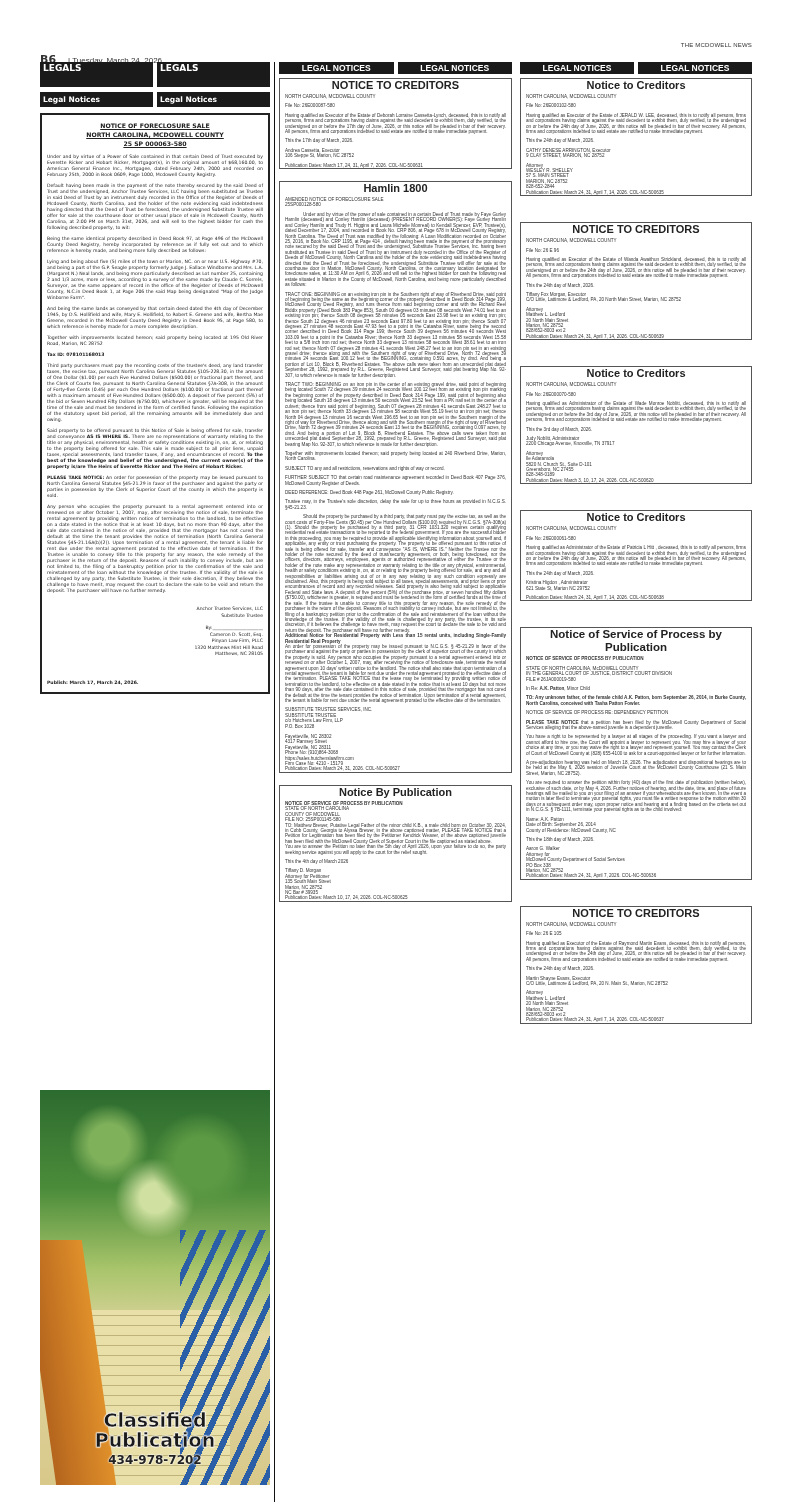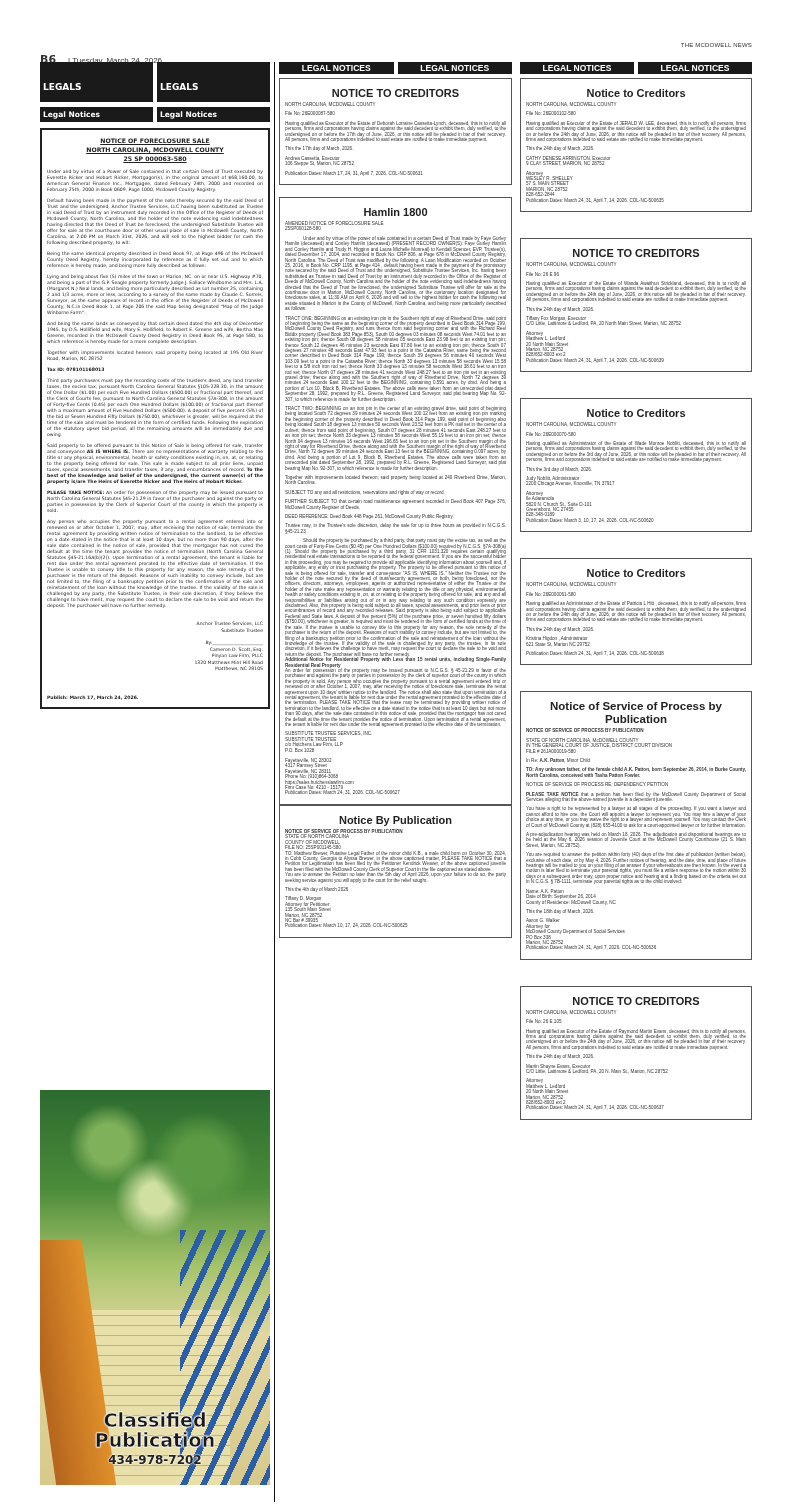--- a/index.html
+++ b/index.html
@@ -10,25 +10,25 @@
   .folio b { font-family: "DejaVu Sans", sans-serif; font-size: 11px; font-weight: bold; margin-right: 12px; }
   .paper-name { position: absolute; top: 42px; right: 40px; font-size: 6px; letter-spacing: .2px; color: #333; }
 
   .col { position: absolute; top: 62px; }
   .col-a { left: 40px; width: 230px; }
   .col-b { left: 279px; width: 233px; }
   .col-c { left: 520px; width: 232px; }
   .vrule { position: absolute; top: 62px; width: 1px; background: #111; }
 
   .hdr-row { display: flex; gap: 4px; }
-  .hdr-legals { flex: 1; background: #1a1a1a; color: #fff; font-family: "DejaVu Sans", sans-serif; font-weight: bold; font-size: 9px; padding: 20px 3px; height: 19px; }
+  .hdr-legals { flex: 1; background: #1a1a1a; color: #fff; font-family: "DejaVu Sans", sans-serif; font-weight: bold; font-size: 9px; padding: 1px 3px; height: 25px; }
   .hdr-legal-notices { flex: 1; background: #1a1a1a; color: #fff; font-family: "DejaVu Sans", sans-serif; font-weight: bold; font-size: 7.5px; padding: 3px 3px; height: 15px; margin-top: 5px; }
   .hdr-ln { flex: 1; background: #1a1a1a; color: #fff; font-weight: bold; font-size: 8.5px; text-align: center; height: 12px; line-height: 12px; }
 
-  .box { border: 1px solid #555; padding: 8px 5px; margin-top: 4px; font-size: 4.6px; line-height: 5.4px; color: #333; }
+  .box { border: 1px solid #555; padding: 0 5px; margin-top: 4px; font-size: 4.6px; line-height: 5.4px; color: #333; }
   .box-heavy { border: 2px solid #222; }
   .box p { margin-bottom: 4px; text-align: justify; }
   .box h2 { font-size: 11px; line-height: 13px; text-align: center; font-weight: bold; color: #222; margin-bottom: 2px; }
   .box h2.lg { font-size: 11.5px; }
 
   .fc { font-family: "DejaVu Sans", sans-serif; font-size: 4.6px; line-height: 6px; color: #222; padding: 6px 5px; }
   .fc .title { text-align: center; font-weight: bold; text-decoration: underline; font-size: 6.2px; line-height: 9px; }
   .fc p { margin-bottom: 5px; }
   .fc .sig { text-align: right; line-height: 6.5px; }
 
@@ -144,21 +144,21 @@
       <div>Fayetteville, NC 28302</div>
       <div>4317 Ramsey Street</div>
       <div>Fayetteville, NC 28311</div>
       <div>Phone No: (910)864-3068</div>
       <div>https://sales.hutchenslawfirm.com</div>
       <div>Firm Case No: 4210 - 15179</div>
       <div>Publication Dates: March 24, 31, 2026. COL-NC-500627</div>
     </div>
   </div>
 
-  <div class="box" style="margin-top:0;">
+  <div class="box" style="margin-top:12px;">
     <h2>Notice By Publication</h2>
     <div style="font-weight:bold;">NOTICE OF SERVICE OF PROCESS BY PUBLICATION</div>
     <div>STATE OF NORTH CAROLINA</div>
     <div>COUNTY OF MCDOWELL</div>
     <div>FILE NO: 25SP001145-580</div>
     <p style="margin-bottom:0;">TO: Matthew Brewer, Putative Legal Father of the minor child K.B., a male child born on October 30, 2024, in Cobb County, Georgia to Alyssa Brewer, in the above captioned matter, PLEASE TAKE NOTICE that a Petition for Legitimation has been filed by the Petitioner Kendrick Weaver, of the above captioned juvenile has been filed with the McDowell County Clerk of Superior Court in the file captioned as stated above.</p>
     <p>You are to answer the Petition no later than the 5th day of April 2026, upon your failure to do so, the party seeking service against you will apply to the court for the relief sought.</p>
     <p>This the 4th day of March 2026</p>
     <div>Tiffany D. Morgan</div>
     <div>Attorney for Petitioner</div>

